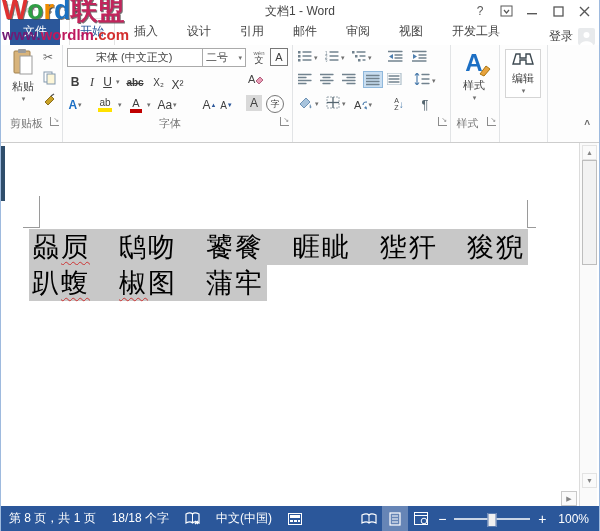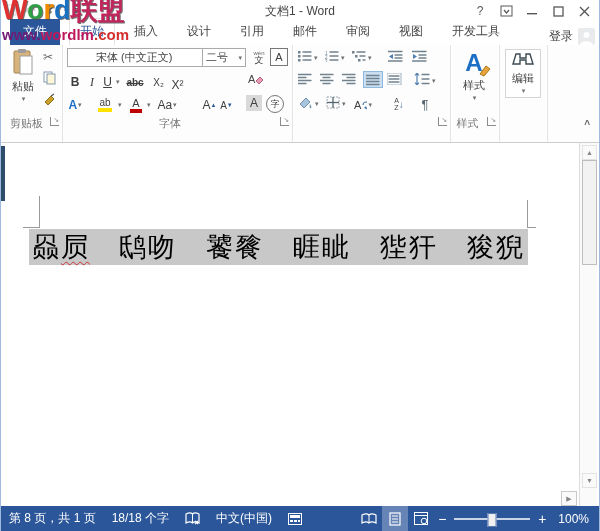--- a/index.html
+++ b/index.html
@@ -427,20 +427,21 @@
 
   <div class="docarea">
     <span class="wm-strip"></span>
 
     <span class="cropmark" style="left:38px;top:53px;width:1px;height:32px;"></span>
     <span class="cropmark" style="left:22px;top:84px;width:17px;height:1px;"></span>
     <span class="cropmark" style="left:526px;top:57px;width:1px;height:28px;"></span>
     <span class="cropmark" style="left:526px;top:84px;width:9px;height:1px;"></span>
 
     <div class="docline" style="top:86px;"><span>赑</span><span class="sp">屃</span><span>　鸱吻　饕餮　睚眦　狴犴　狻猊</span></div>
+    <div class="docline" style="top:122px;"><span>趴</span><span class="sp">蝮</span><span>　</span><span class="sp">椒</span><span>图　蒲牢</span></div>
 
     <div class="vscroll">
       <span class="scroll-arrow" style="top:2px;">▲</span>
       <span class="vthumb"></span>
       <span class="scroll-arrow" style="top:330px;">▼</span>
     </div>
     <span class="hscroll-btn">▶</span>
   </div>
 
   <div class="statusbar">

